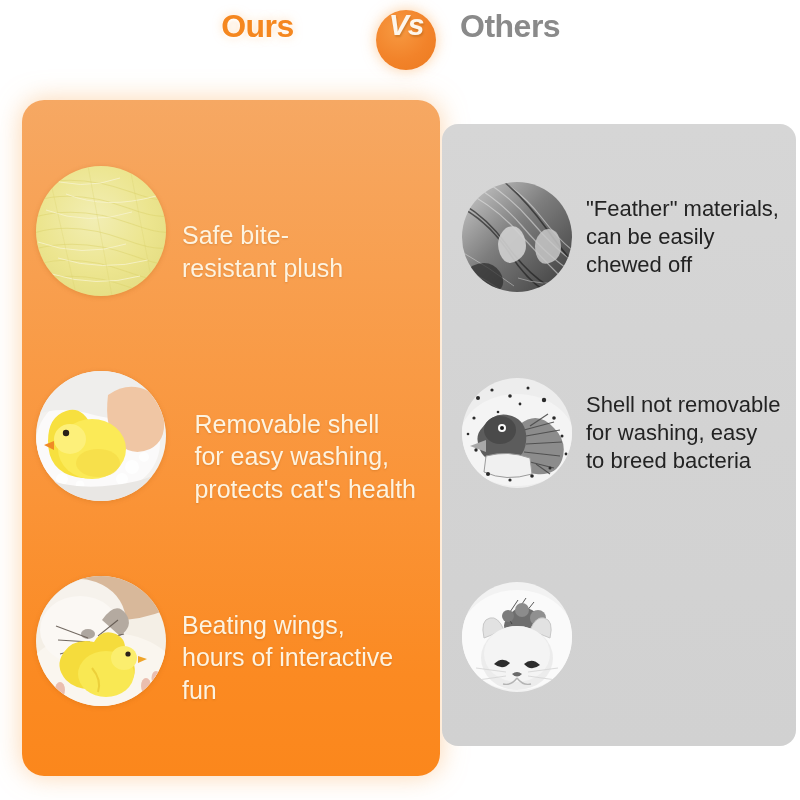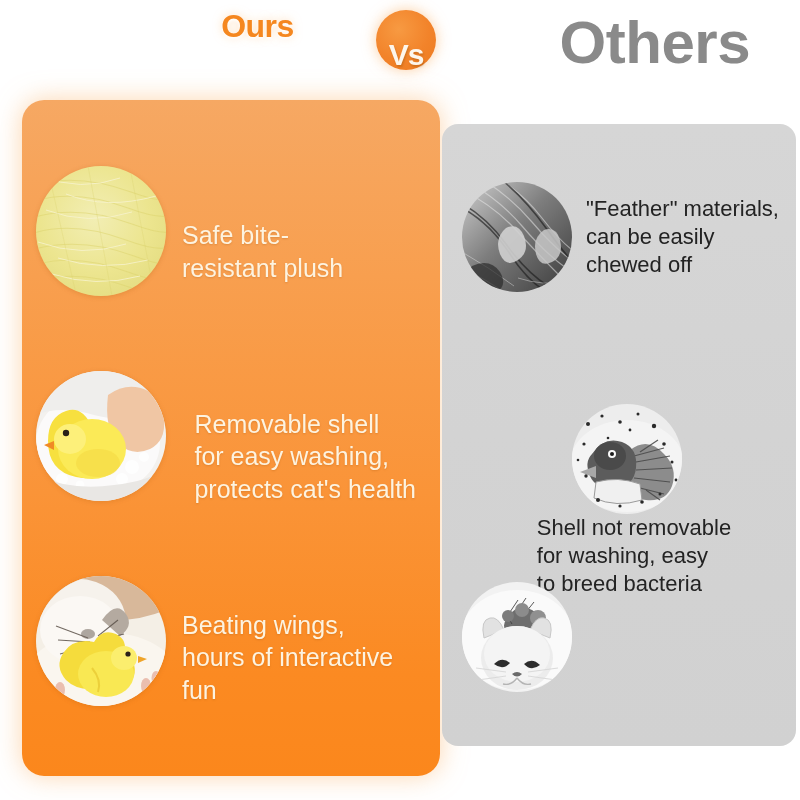--- a/index.html
+++ b/index.html
@@ -38,39 +38,40 @@
     font-weight: bold;
     letter-spacing: -0.5px;
     color: #f5871f;
     text-shadow: 0 2px 3px rgba(255,255,255,0.95), 0 0 10px rgba(255,200,140,0.6);
   }
   .hdr-others {
     position: absolute;
     left: 460px;
     top: 8px;
     width: 290px;
-    text-align: right;
-    font-size: 60px;
+    text-align: left;
+    font-size: 32px;
     font-weight: bold;
     letter-spacing: -0.5px;
     color: #8a8a8a;
     text-shadow: 0 2px 3px rgba(255,255,255,0.9);
   }
   .vs-badge {
     position: absolute;
     left: 376px;
     top: 10px;
     width: 60px;
     height: 60px;
     border-radius: 50%;
     background: radial-gradient(circle at 38% 32%, #f79a42 0%, #f2832a 55%, #ec7a1f 100%);
     box-shadow: 0 0 14px rgba(250,170,90,0.55);
     display: flex;
-    align-items: flex-end;
+    align-items: flex-start;
     justify-content: center;
+    font-style: italic;
   }
   .vs-badge span {
     font-size: 30px;
     font-weight: bold;
     color: #fdf6ec;
     letter-spacing: -1px;
     text-shadow: 1px 2px 2px rgba(150,80,10,0.35);
     line-height: 1;
   }
 
@@ -291,21 +292,21 @@
           <path d="M56 96 Q 80 104 108 100"></path>
         </g>
         <path d="M10 84 q 18 -8 28 6 q 8 14 -4 20 q -16 8 -26 -6 q -6 -12 2 -20 Z" fill="#2b2b2b" opacity="0.7"></path>
       </svg>
     </div>
     <div class="row-text text-others">"Feather" materials,
 can be easily
 chewed off</div>
   </div>
 
-  <div class="row row-others" style="left:462px; top:404px;flex-direction:column;">
+  <div class="row row-others" style="left:462px; top:378px;">
     <div class="thumb thumb-others">
       <svg viewBox="0 0 110 110" preserveAspectRatio="xMidYMid slice" aria-hidden="true">
         <rect width="110" height="110" fill="#ededed"></rect>
         <ellipse cx="55" cy="62" rx="58" ry="46" fill="#f4f4f4"></ellipse>
         <path d="M58 46 q 18 -14 34 4 q 14 14 8 32 q -6 16 -26 14 q -22 -2 -26 -22 q -4 -18 10 -28 Z" fill="#8c8c8c"></path>
         <g stroke="#4a4a4a" stroke-width="1.1" opacity="0.9" fill="none">
           <path d="M62 52 L 92 44"></path>
             <path d="M64 58 L 98 52"></path>
           <path d="M64 66 L 100 64"></path>
             <path d="M62 74 L 98 78"></path>

